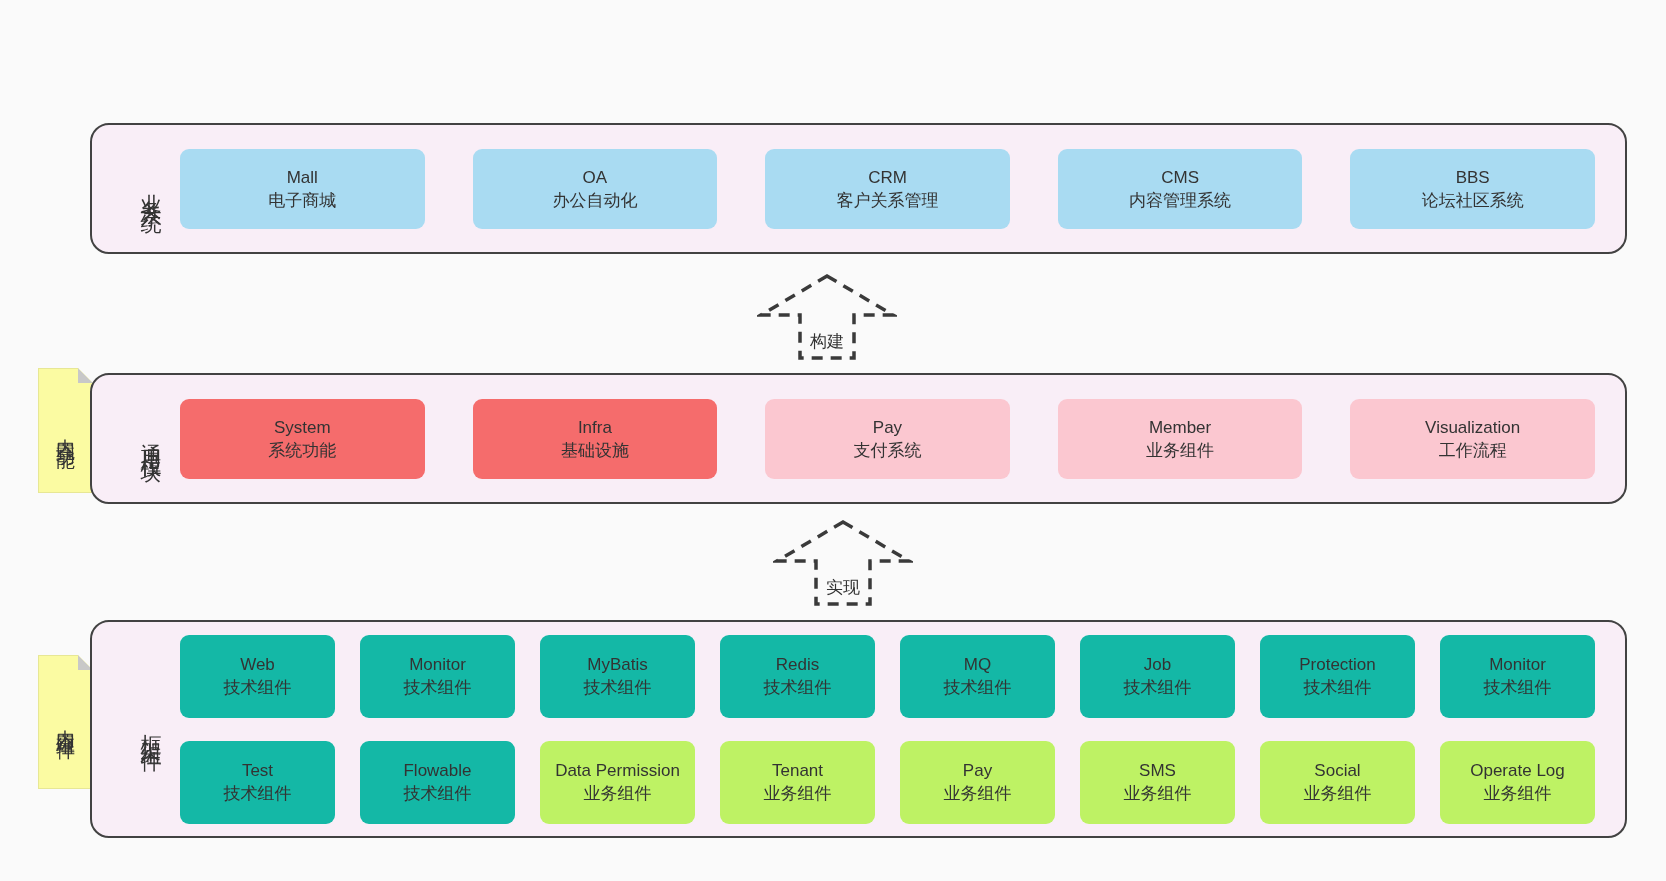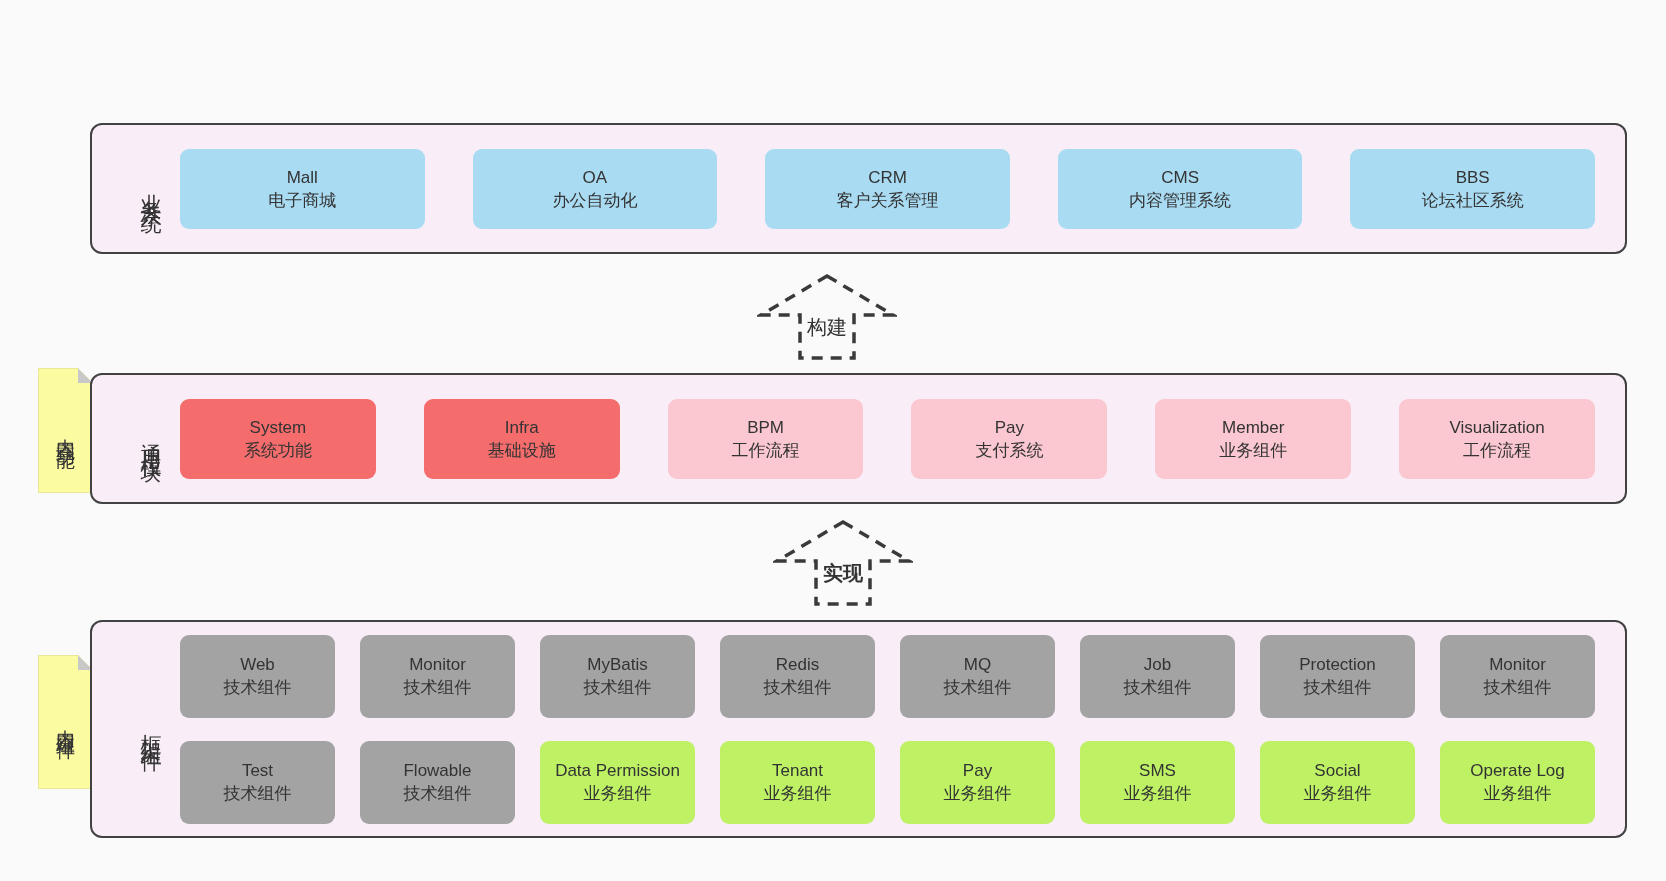--- a/index.html
+++ b/index.html
@@ -3,21 +3,21 @@
 <meta charset="utf-8">
 <style>
   html,body{margin:0;padding:0;}
   body{
     width:1666px;height:881px;position:relative;overflow:hidden;
     background:#fafafa;color:#333;
     font-family:"Liberation Sans","DejaVu Sans",sans-serif;
   }
   .section{
     position:absolute;left:90px;width:1537px;box-sizing:border-box;
-    background:#f9eef7;border:2px solid #424242;border-radius:12px;
+    background:#f9eef7;border:2px solid #424242;border-radius:19px;
     display:flex;z-index:2;padding-left:30px;
   }
   #section-business{top:123px;height:131px;}
   #section-modules{top:373px;height:131px;}
   #section-framework{top:620px;height:218px;}
   .v-label{
     flex:0 0 58px;display:flex;align-items:center;justify-content:center;
     writing-mode:vertical-rl;text-orientation:upright;
     font-size:21px;letter-spacing:6px;color:#333;
   }
@@ -31,45 +31,45 @@
   }
   .grid{
     flex:1;display:grid;grid-template-columns:repeat(8,1fr);
     grid-auto-rows:83px;gap:23px 25px;align-content:center;
     padding:0 30px 0 0;
   }
   .grid .box{height:auto;flex:none;}
   .box.blue{background:#a9dbf2;}
   .box.red{background:#f56c6c;}
   .box.pink{background:#fbc7d0;}
-  .box.green{background:#a3a3a3;}
+  .box.green{background:#14b8a6;}
   .box.green-light{background:#bef264;}
   .note{
     position:absolute;left:38px;width:55px;z-index:1;background:#fbfba2;
     clip-path:polygon(0 0,calc(100% - 15px) 0,100% 15px,100% 100%,0 100%);
     display:flex;align-items:center;justify-content:center;
     box-shadow:inset 0 0 0 1px rgba(0,0,0,0.08);
   }
   #note-modules{top:368px;height:125px;}
   #note-framework{top:655px;height:134px;}
   .note .v-text{
     writing-mode:vertical-rl;text-orientation:upright;
     font-size:19px;letter-spacing:4px;color:#333;
   }
   .note .fold{
     position:absolute;top:0;right:0;width:15px;height:15px;background:#c8c8c8;
     clip-path:polygon(0 0,0 100%,100% 100%);
   }
   .arrow{position:absolute;width:140px;height:90px;z-index:1;}
   #arrow-build{left:757px;top:272px;}
-  #arrow-implement{left:773px;top:518px;font-weight:bold;}
+  #arrow-implement{left:773px;top:518px;}
   .arrow svg{display:block;}
   .arrow-label{
-    position:absolute;left:50%;top:42px;transform:translateX(-50%);
-    background:#fafafa;padding:0 3px;font-size:20px;color:#333;white-space:nowrap;
+    position:absolute;left:50%;top:58px;transform:translateX(-50%);
+    background:#fafafa;padding:0 3px;font-size:17px;color:#333;white-space:nowrap;
   }
 </style>
 </head>
 <body>
 
 <div class="note" id="note-modules">
   <span class="fold"></span>
   <span class="v-text">内置功能</span>
 </div>
 
@@ -116,24 +116,20 @@
   <div class="boxes-row">
     <div class="box red">
       <div>System</div>
       <div>系统功能</div>
     </div>
     <div class="box red">
       <div>Infra</div>
       <div>基础设施</div>
     </div>
     <div class="box pink">
-      <div>BPM</div>
-      <div>工作流程</div>
-    </div>
-    <div class="box pink">
       <div>Pay</div>
       <div>支付系统</div>
     </div>
     <div class="box pink">
       <div>Member</div>
       <div>业务组件</div>
     </div>
     <div class="box pink">
       <div>Visualization</div>
       <div>工作流程</div>

